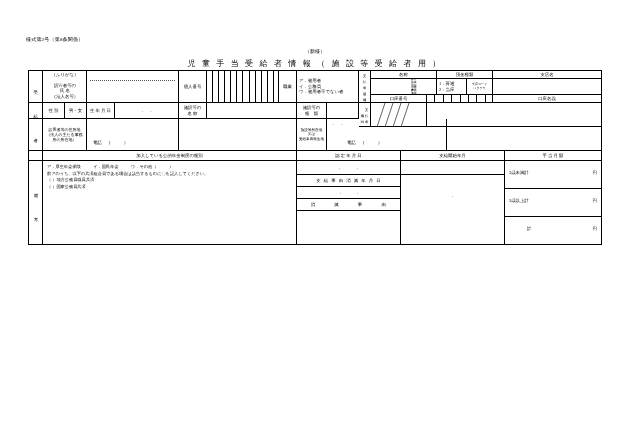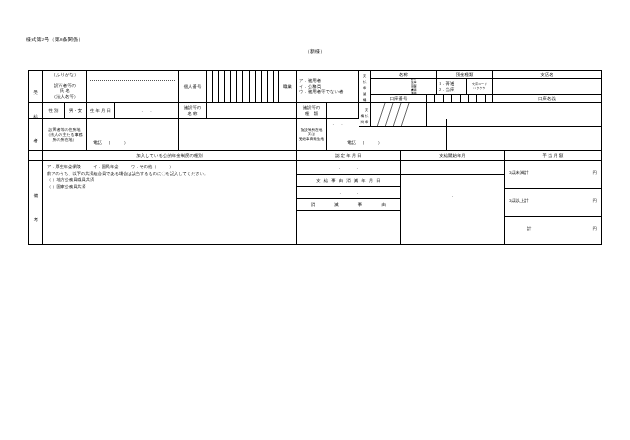--- a/index.html
+++ b/index.html
@@ -82,20 +82,21 @@
   }
   .grid-cells > div:last-child { border-right: none; }
 </style>
 </head>
 <body>
 
 <div class="page">
 
   <div class="form-no">様式第2号（第8条関係）</div>
   <div class="newtag">（新様）</div>
+  <div class="title">児 童 手 当 受 給 者 情 報 （ 施 設 等 受 給 者 用 ）</div>
 
   <div class="frame">
 
     <div class="c bdr bdb ctr" style="left:0; top:0; width:14px; height:32px;">
       <span class="vert">受</span>
     </div>
 
     <div class="c bdr bdb" style="left:14px; top:0; width:44px; height:32px;">
       <div class="c" style="left:0; top:1px; width:44px; height:7px; text-align:center;">（ふりがな）</div>
       <div class="c ctr" style="left:0; top:8px; width:44px; height:24px; white-space:pre-line; justify-content:center;">設置者等の

